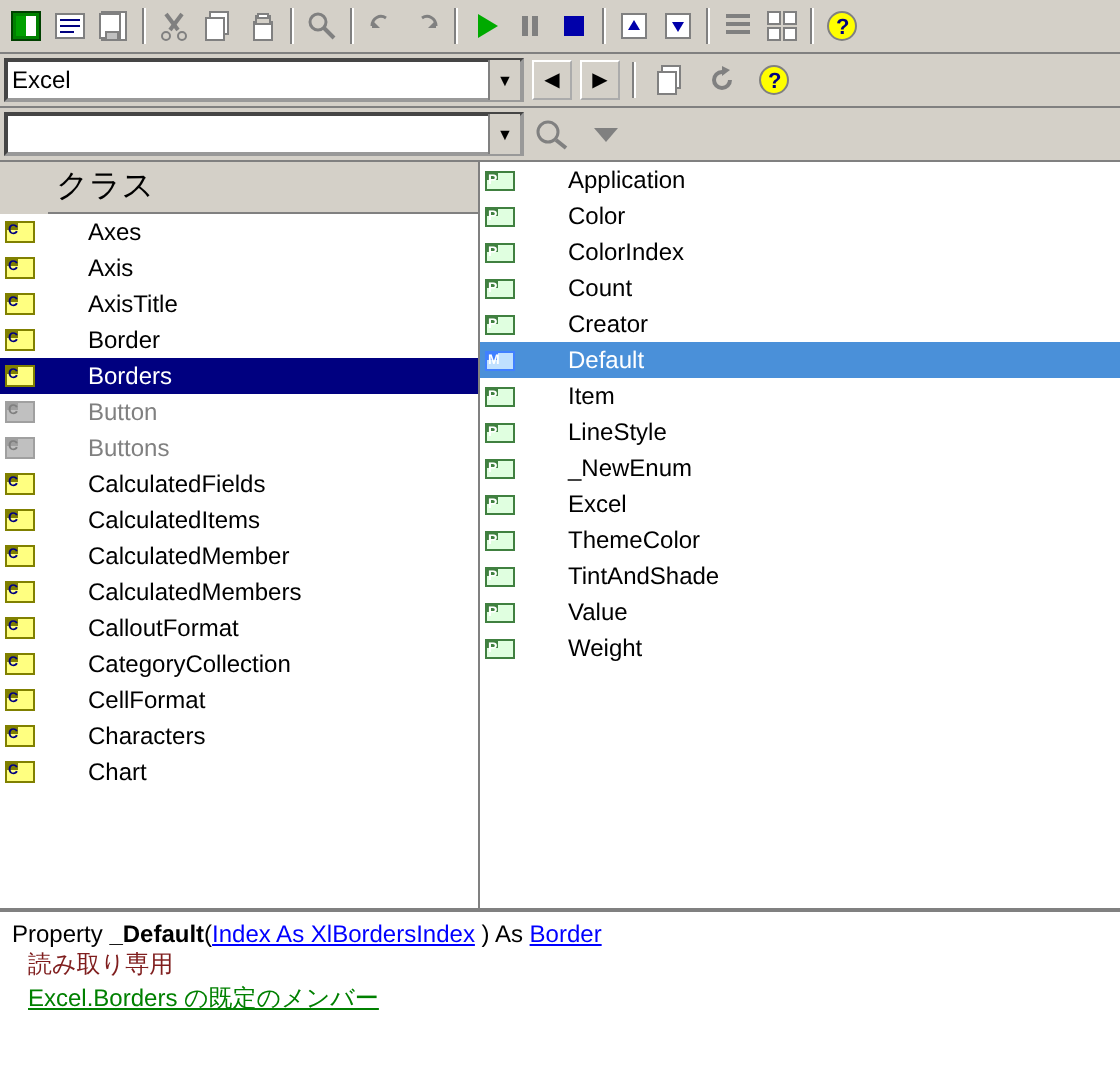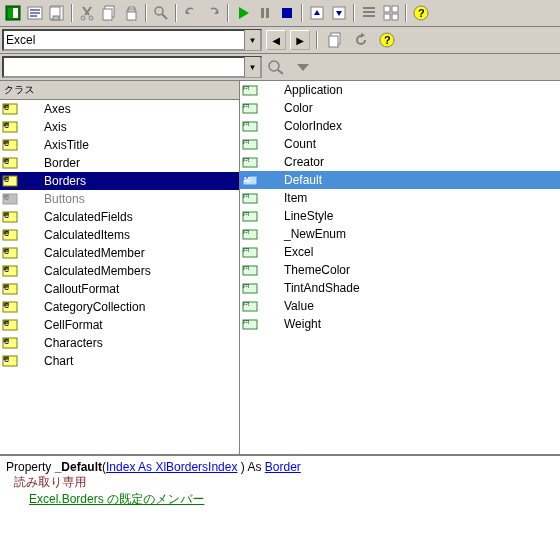--- a/index.html
+++ b/index.html
@@ -71,22 +71,23 @@
     
     .left-panel {
       width: 240px;
       border-right: 1px solid #808080;
       display: flex;
       flex-direction: column;
     }
     .panel-header {
       background: #d4d0c8;
       padding: 2px 4px;
-      font-size: 10px;
+      font-size: 16px;
       border-bottom: 1px solid #808080;
+      margin-left: 24px;
     }
     .panel-list {
       flex: 1;
       background: white;
       overflow-y: scroll;
       overflow-x: hidden;
     }
     .list-item {
       display: flex;
       align-items: center;
@@ -140,21 +141,20 @@
     .bottom-panel .prop-line1 a {
       color: #0000ff;
       text-decoration: underline;
     }
     .bottom-panel .readonly-label {
       padding-left: 8px;
       color: #7f1d1d;
     }
     .bottom-panel .link-line {
       padding-left: 8px;
-      margin-left: 15px;
     }
     .bottom-panel .link-line a {
       color: #008000;
       text-decoration: underline;
     }
 
     
     .panel-list::-webkit-scrollbar {
       width: 14px;
     }
@@ -430,20 +430,30 @@
           <span class="list-item-text">Borders</span>
         </div>
         <div class="list-item disabled">
           <span class="list-item-icon">
             <svg width="16" height="16" viewBox="0 0 16 16">
       <rect x="1" y="3" width="14" height="10" fill="#c0c0c0" stroke="#a0a0a0" stroke-width="1"></rect>
       <rect x="1" y="3" width="6" height="4" fill="#a0a0a0"></rect>
       <text x="2" y="9" font-size="7" fill="#808080" font-weight="bold">C</text>
     </svg>
           </span>
+          <span class="list-item-text">Button</span>
+        </div>
+        <div class="list-item disabled">
+          <span class="list-item-icon">
+            <svg width="16" height="16" viewBox="0 0 16 16">
+      <rect x="1" y="3" width="14" height="10" fill="#c0c0c0" stroke="#a0a0a0" stroke-width="1"></rect>
+      <rect x="1" y="3" width="6" height="4" fill="#a0a0a0"></rect>
+      <text x="2" y="9" font-size="7" fill="#808080" font-weight="bold">C</text>
+    </svg>
+          </span>
           <span class="list-item-text">Buttons</span>
         </div>
         <div class="list-item">
           <span class="list-item-icon">
             <svg width="16" height="16" viewBox="0 0 16 16">
       <rect x="1" y="3" width="14" height="10" fill="#ffff80" stroke="#808000" stroke-width="1"></rect>
       <rect x="1" y="3" width="6" height="4" fill="#808000"></rect>
       <text x="2" y="9" font-size="7" fill="#000080" font-weight="bold">C</text>
     </svg>
           </span>

